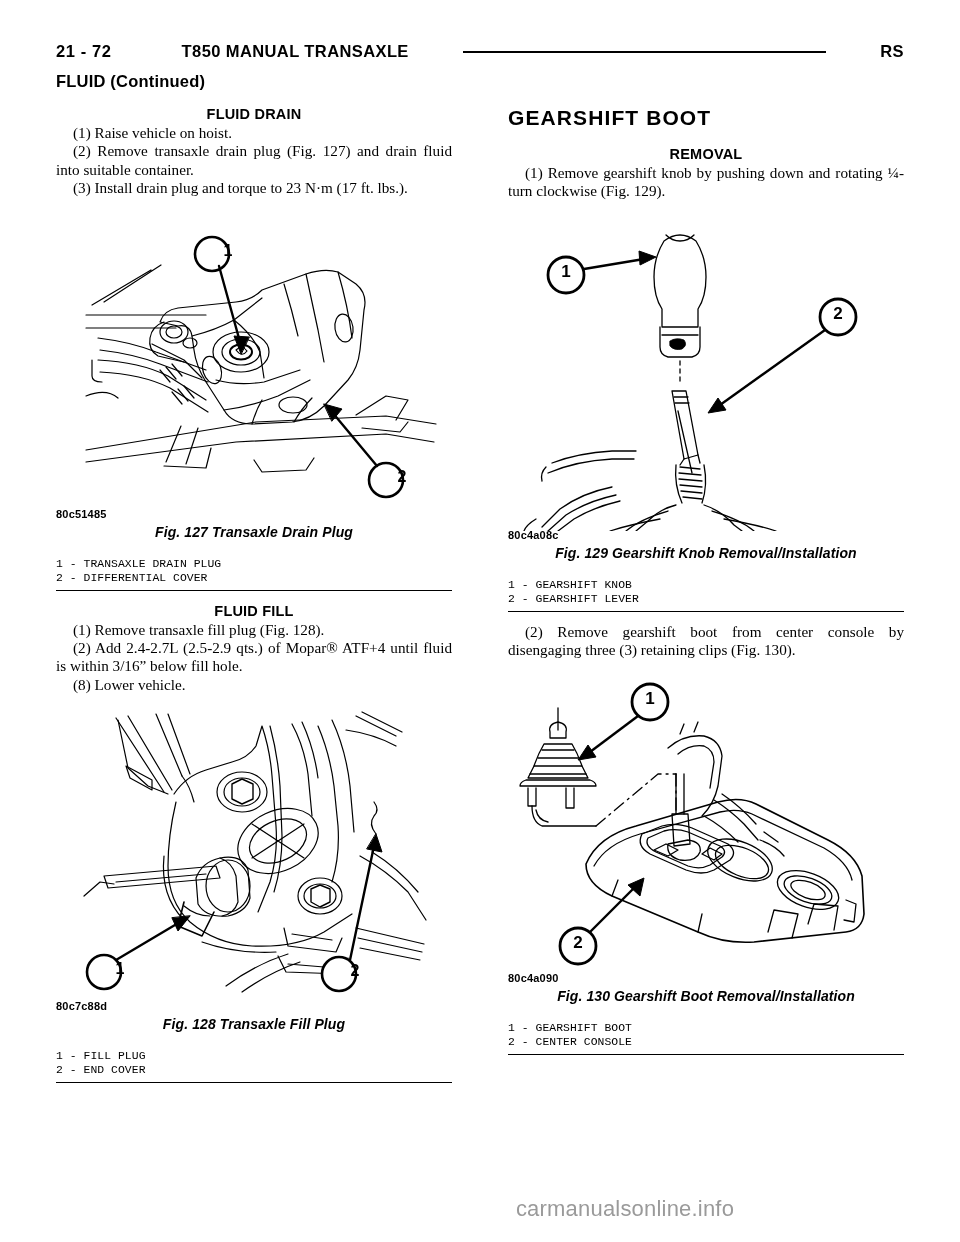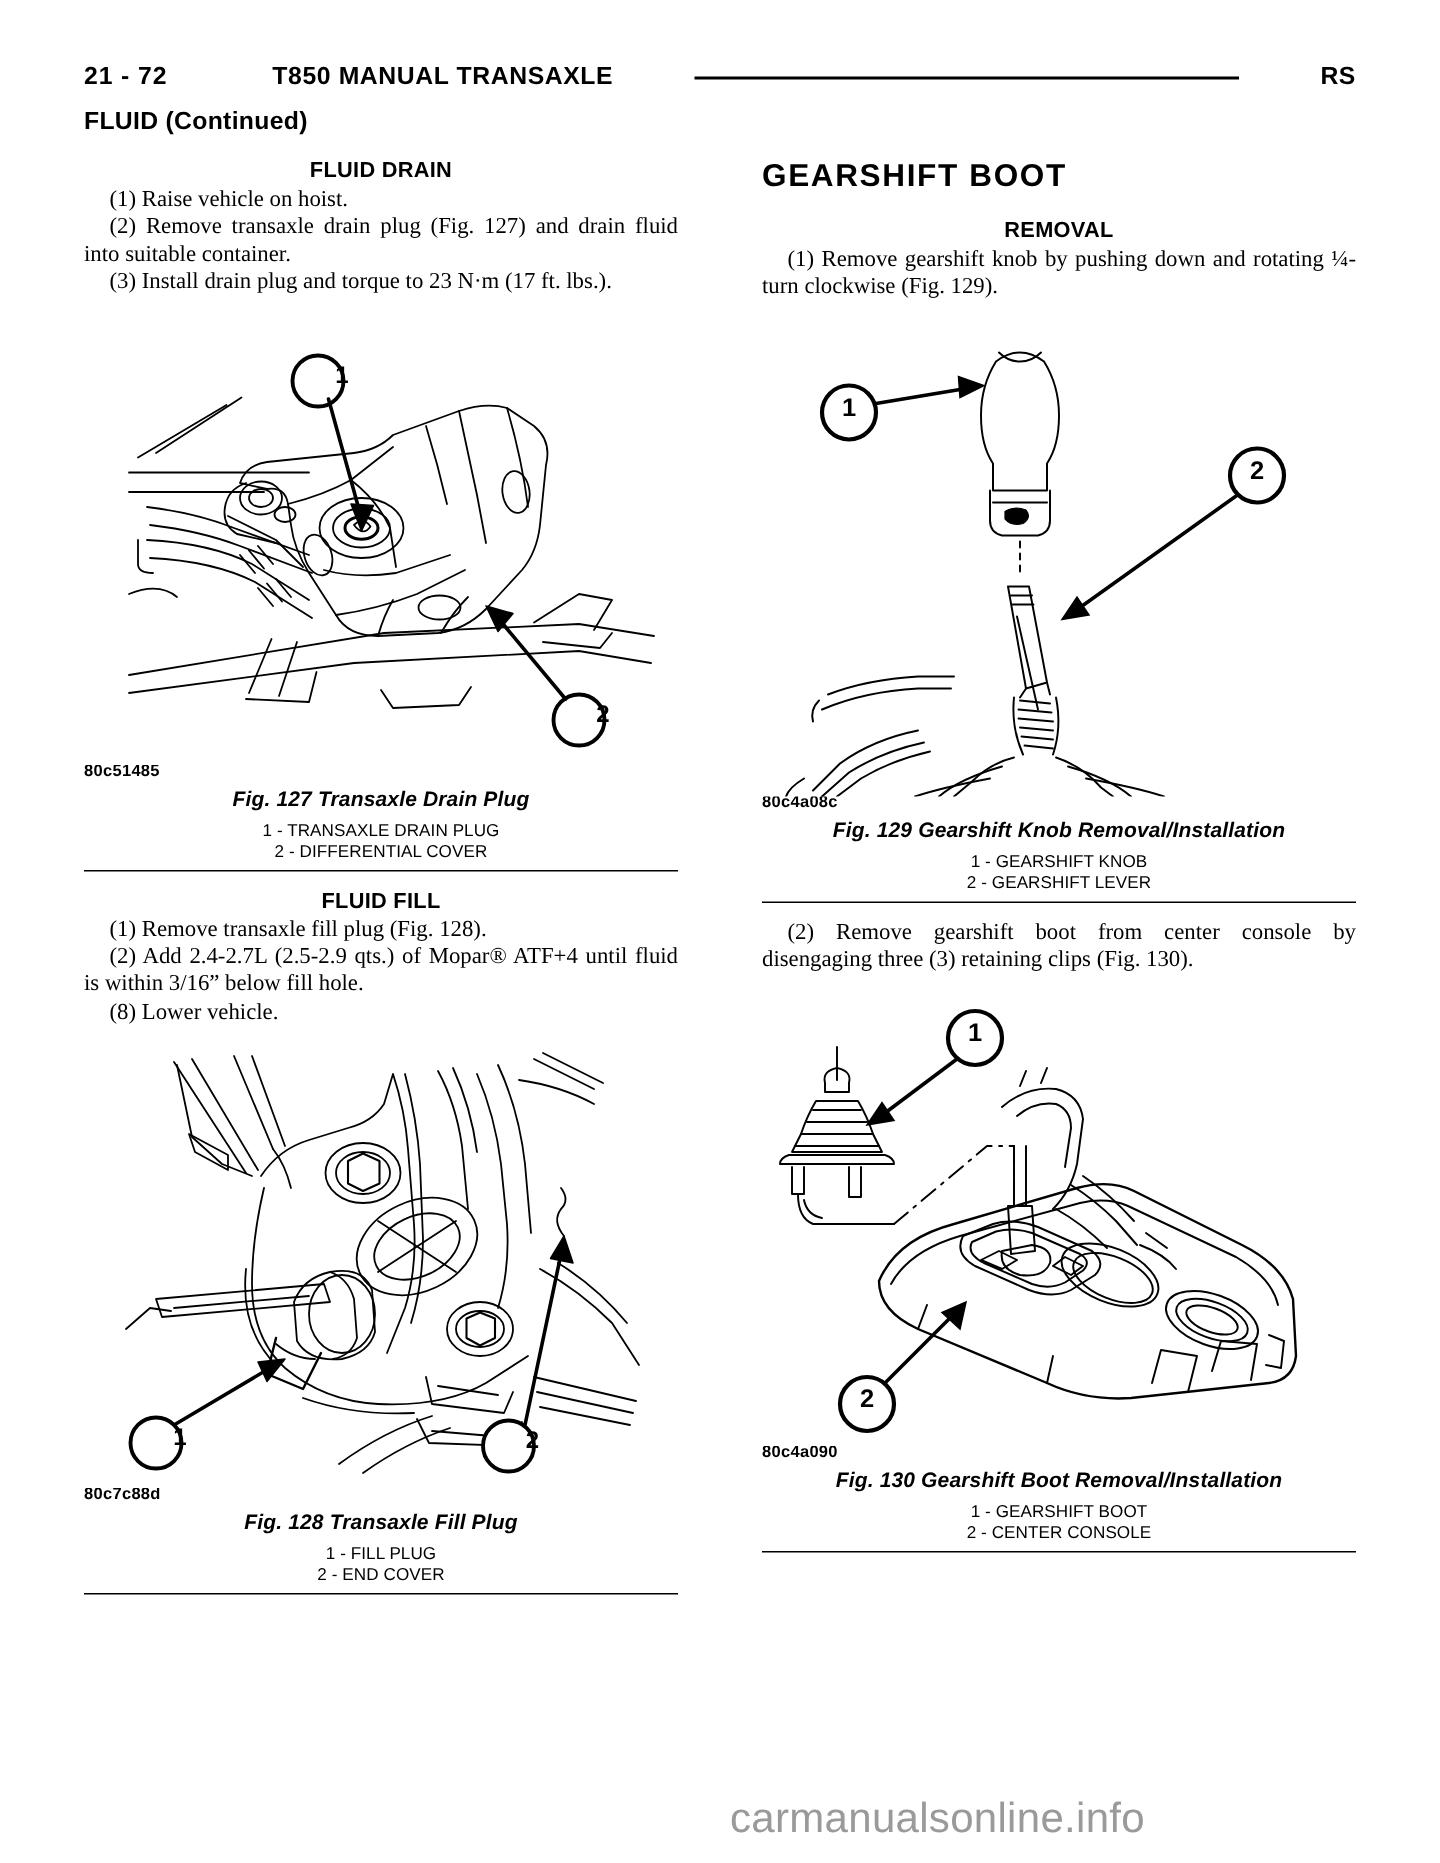--- a/index.html
+++ b/index.html
@@ -120,42 +120,41 @@
   .fig-caption {
     font-family: "Liberation Sans", sans-serif;
     font-weight: bold;
     font-style: italic;
     font-size: 14px;
     text-align: center;
     margin-top: 4px;
     letter-spacing: 0.1px;
   }
   .fig-legend {
-    font-family: Liberation Sans, sans-serif;
+    font-family: Liberation Mono, monospace;
     font-size: 11.4px;
     line-height: 14px;
-    margin-top: 7px;
+    margin-top: 17px;
     letter-spacing: 0.05px;
-    text-align: center;
   }
   .fig-rule {
     border-top: 1.6px solid #000;
     margin-top: 5px;
     width: 396px;
   }
 
   
   #watermark {
     position: absolute;
     left: 0;
     top: 1196px;
     width: 960px;
     text-align: center;
     font-family: "Liberation Sans", sans-serif;
-    font-size: 28px;
+    font-size: 22px;
     color: #9a9a9a;
     letter-spacing: 0.2px;
   }
   #watermark .wm-inner { padding-left: 290px; }
 </style>
 </head>
 <body>
 
 <div id="page-header">
   <span class="hdr-pageno">21 - 72</span>

